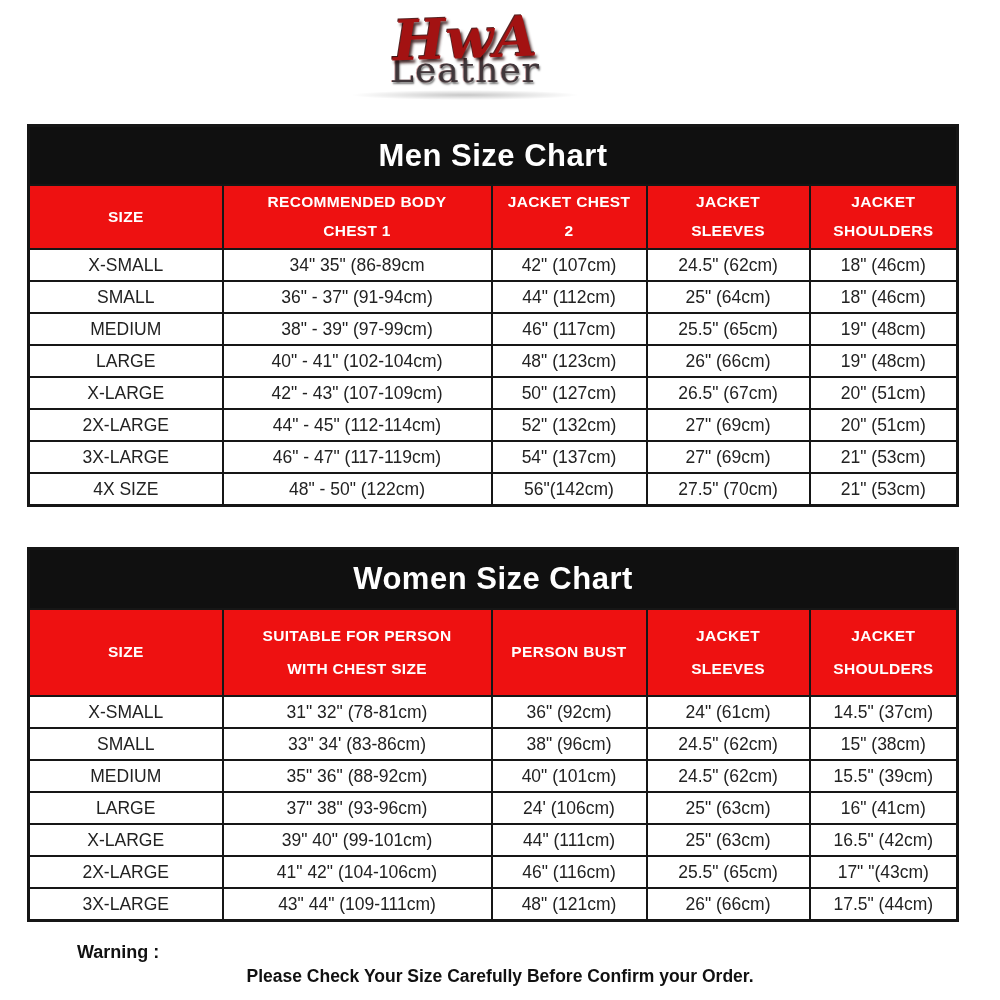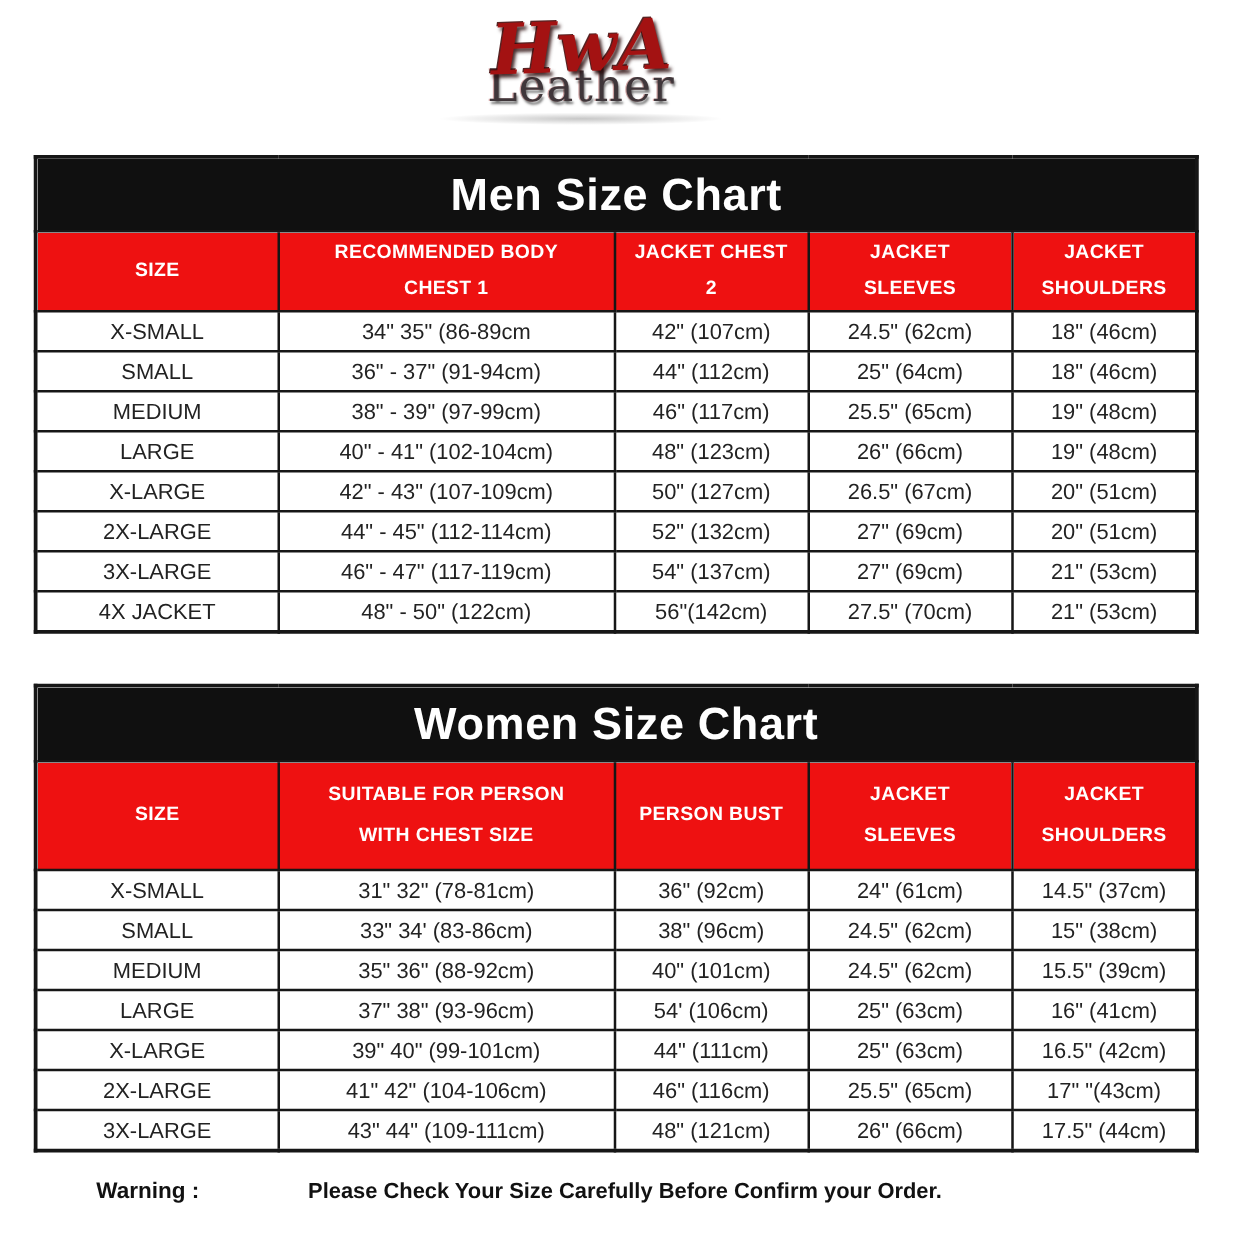--- a/index.html
+++ b/index.html
@@ -64,21 +64,21 @@
     border: 2px solid #161616;
     padding: 0 2px;
     text-align: center;
     vertical-align: middle;
     overflow: hidden;
   }
 
   th.band {
     background: #101010;
     color: #ffffff;
-    font-size: 36px;
+    font-size: 31px;
     font-weight: bold;
     letter-spacing: 0.5px;
     height: 57px;
   }
   table.women th.band { height: 58px; }
 
   tr.head th {
     background: #ee1111;
     color: #ffffff;
     font-weight: bold;
@@ -101,21 +101,21 @@
     position: absolute;
     left: 77px;
     top: 942px;
     font-size: 18px;
     font-weight: bold;
     color: #111111;
   }
   .warning-text {
     position: absolute;
     left: 0;
-    top: 942px;
+    top: 966px;
     width: 100%;
     text-align: center;
     font-size: 17.5px;
     font-weight: bold;
     color: #111111;
   }
 </style>
 </head>
 <body>
 
@@ -195,21 +195,21 @@
           <td>20" (51cm)</td>
         </tr>
         <tr>
           <td>3X-LARGE</td>
           <td>46" - 47" (117-119cm)</td>
           <td>54" (137cm)</td>
           <td>27" (69cm)</td>
           <td>21" (53cm)</td>
         </tr>
         <tr>
-          <td>4X JACKET</td>
+          <td>4X SIZE</td>
           <td>48" - 50" (122cm)</td>
           <td>56"(142cm)</td>
           <td>27.5" (70cm)</td>
           <td>21" (53cm)</td>
         </tr>
       </tbody>
   </table>
 
   <table class="size-table women">
     <colgroup>
@@ -252,21 +252,21 @@
         <tr>
           <td>MEDIUM</td>
           <td>35" 36" (88-92cm)</td>
           <td>40" (101cm)</td>
           <td>24.5" (62cm)</td>
           <td>15.5" (39cm)</td>
         </tr>
         <tr>
           <td>LARGE</td>
           <td>37" 38" (93-96cm)</td>
-          <td>54' (106cm)</td>
+          <td>24' (106cm)</td>
           <td>25" (63cm)</td>
           <td>16" (41cm)</td>
         </tr>
         <tr>
           <td>X-LARGE</td>
           <td>39" 40" (99-101cm)</td>
           <td>44" (111cm)</td>
           <td>25" (63cm)</td>
           <td>16.5" (42cm)</td>
         </tr>

